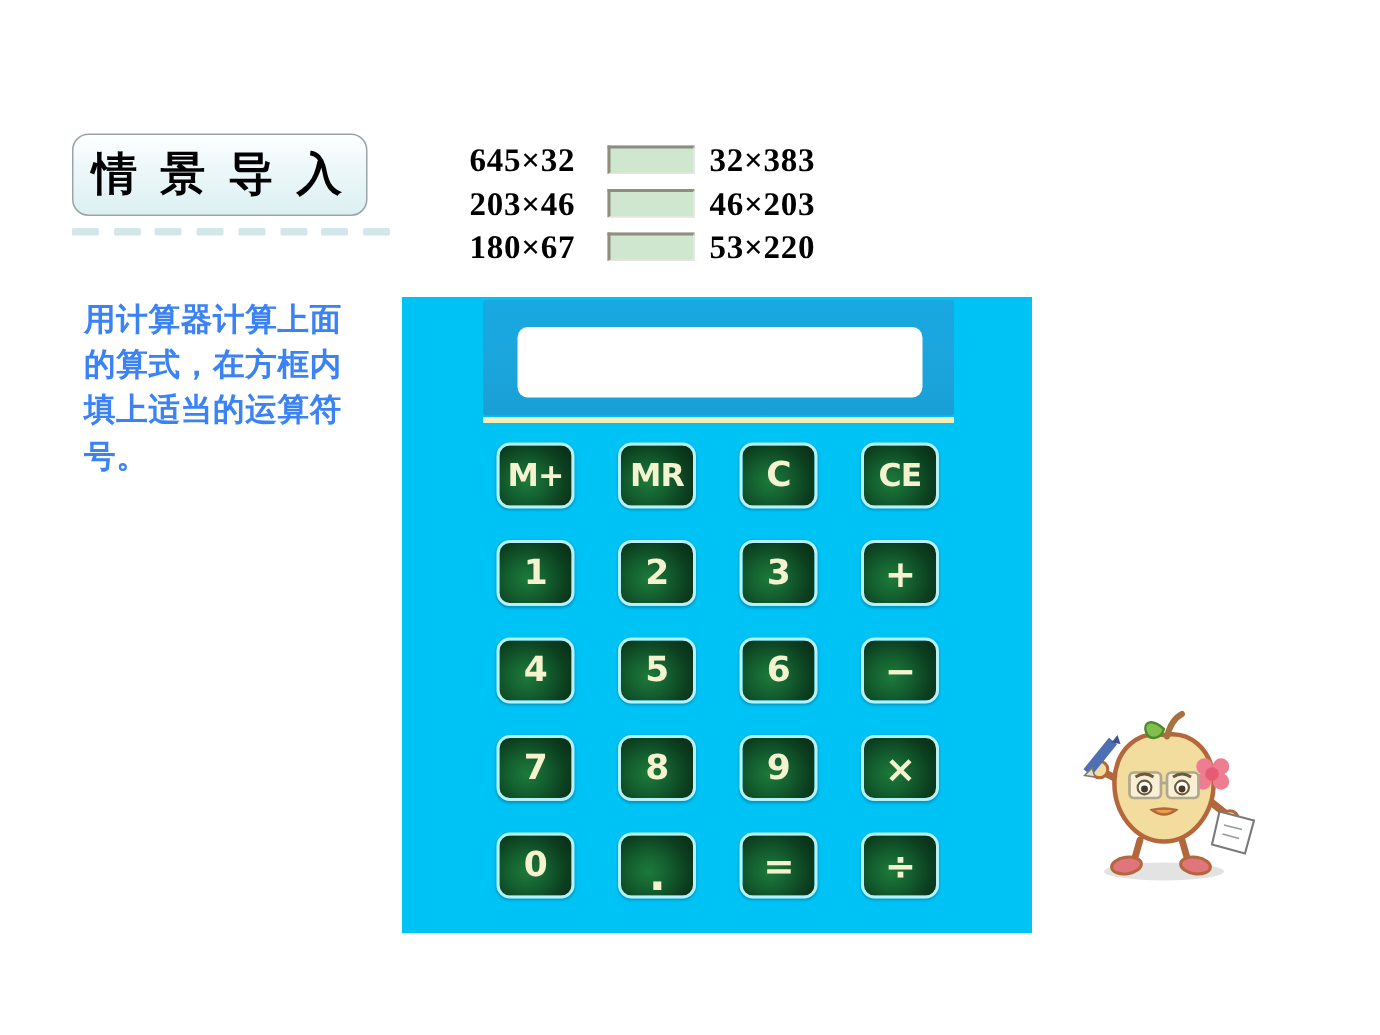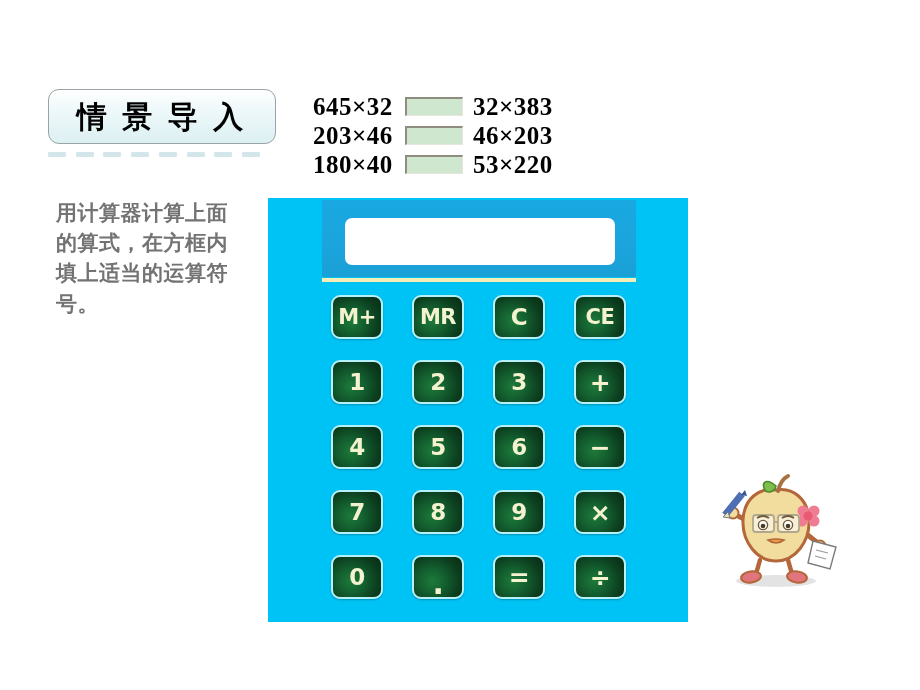--- a/index.html
+++ b/index.html
@@ -13,21 +13,21 @@
     font-family: "Liberation Sans", sans-serif;
     overflow: hidden;
     position: relative;
   }
 
   
   #title-badge {
     position: absolute;
     left: 48px;
     top: 89px;
-    width: 228px;
+    width: 197px;
     height: 55px;
     border: 1px solid #9aa3a6;
     border-radius: 11px;
     background: linear-gradient(to bottom, #ffffff 0%, #eef8fa 38%, #dcf0f2 100%);
     box-sizing: border-box;
     display: flex;
     align-items: center;
     justify-content: center;
   }
   #title-badge-text {
@@ -58,41 +58,41 @@
 
   
   #instruction {
     position: absolute;
     left: 56px;
     top: 198px;
     width: 192px;
     font-family: "DejaVu Sans", "Liberation Sans", sans-serif;
     font-size: 21px;
     font-weight: bold;
-    color: #737373;
+    color: #3b82f6;
     line-height: 1.44;
     letter-spacing: 0.5px;
     text-align: left;
   }
 
   
   #equations {
     position: absolute;
     left: 313px;
     top: 93px;
     font-family: "Liberation Serif", "DejaVu Serif", serif;
   }
   .eq-row {
     display: flex;
     align-items: center;
     height: 27px;
     margin-bottom: 2px;
   }
   .eq-left, .eq-right {
-    font-size: 25px;
+    font-size: 22px;
     font-weight: bold;
     color: #000000;
     white-space: nowrap;
     letter-spacing: 0.5px;
   }
   .eq-left {
     width: 92px;
     text-align: left;
   }
   .eq-right {
@@ -225,21 +225,21 @@
     <span class="eq-right">32×383</span>
   </div>
 
   <div class="eq-row">
     <span class="eq-left">203×46</span>
     <span class="eq-box"></span>
     <span class="eq-right">46×203</span>
   </div>
 
   <div class="eq-row">
-    <span class="eq-left">180×40</span>
+    <span class="eq-left">180×67</span>
     <span class="eq-box"></span>
     <span class="eq-right">53×220</span>
   </div>
 
 </div>
 
 <div id="calculator">
 
   <div id="calc-display-panel">
     <div id="calc-screen"></div>

